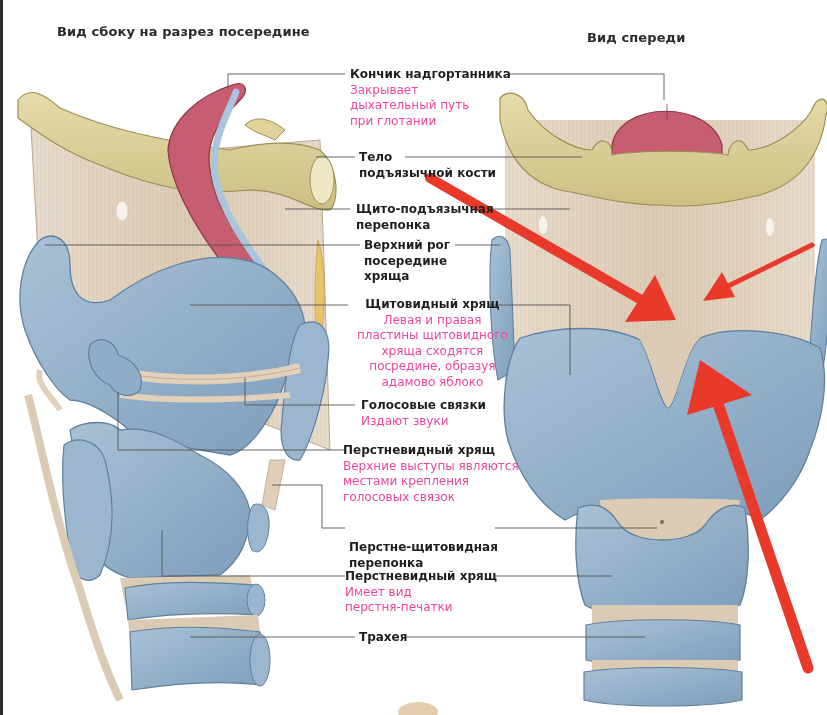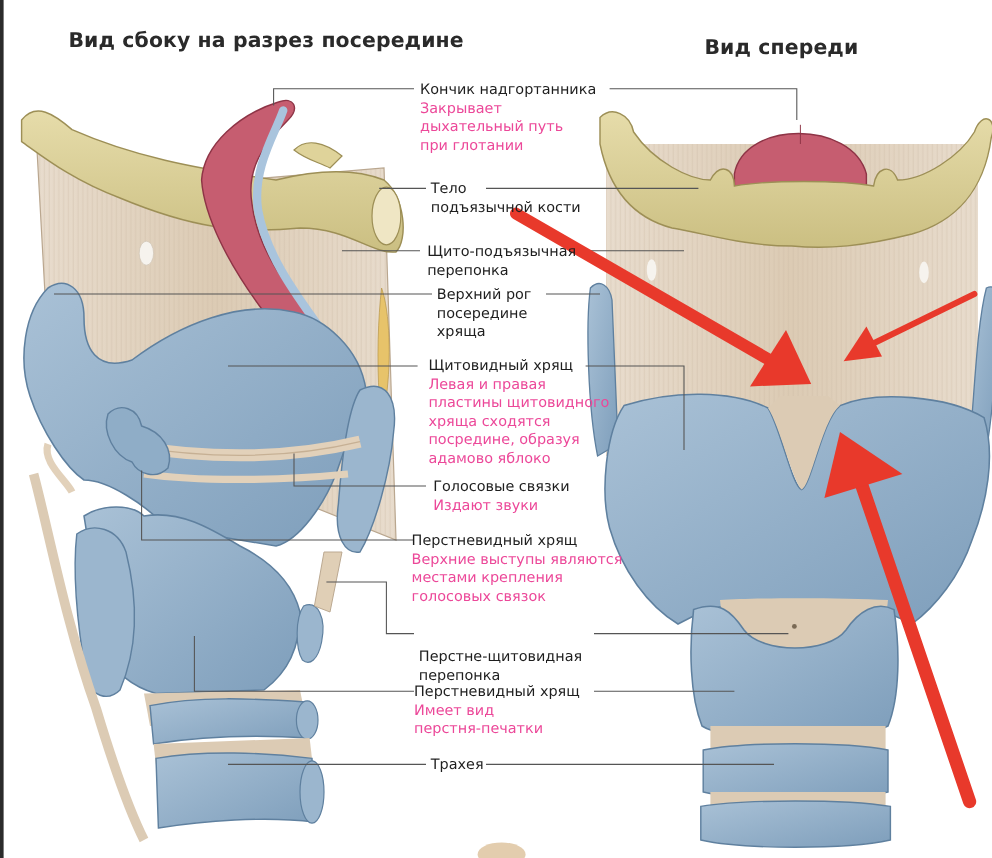--- a/index.html
+++ b/index.html
@@ -1,22 +1,22 @@
 <!DOCTYPE html>
 <html><head>
 <meta charset="utf-8">
 <style>
   html, body { margin: 0; padding: 0; background: #ffffff; }
   body { width: 827px; height: 715px; position: relative; overflow: hidden;
          font-family: "DejaVu Sans", "Liberation Sans", sans-serif; color: #222; }
   .frame-left { position: absolute; left: 0; top: 0; width: 3px; height: 715px; background: #2b2b2b; }
-  .title { position: absolute; font-weight: bold; font-size: 17px; color: #2a2a2a; letter-spacing: 0.1px; }
+  .title { position: absolute; font-weight: bold; font-size: 13px; color: #2a2a2a; letter-spacing: 0.1px; }
   svg.art { position: absolute; left: 0; top: 0; }
   .label { position: absolute; font-size: 12px; line-height: 15.5px; }
-  .label .h { font-weight: normal; color: #1e1e1e; display: block; }
+  .label .h { font-weight: bold; color: #1e1e1e; display: block; }
   .label .d { color: #ec4899; display: block; font-weight: normal; }
 </style>
 </head>
 <body>
 
 <div class="frame-left"></div>
 
 <div class="title" style="left:57px; top:24px;">Вид сбоку на разрез посередине</div>
 <div class="title" style="left:587px; top:30px;">Вид спереди</div>
 
@@ -180,21 +180,21 @@
   <span class="h">Щито-подъязычная</span>
   <span class="h">перепонка</span>
 </div>
 
 <div class="label" style="left:364px; top:238px;">
   <span class="h">Верхний рог</span>
   <span class="h">посередине</span>
   <span class="h">хряща</span>
 </div>
 
-<div class="label" style="left:357px; top:297px;">
+<div class="label" style="left:357px; top:297px;text-align:center;">
   <span class="h">Щитовидный хрящ</span>
   <span class="d">Левая и правая</span>
   <span class="d">пластины щитовидного</span>
   <span class="d">хряща сходятся</span>
   <span class="d">посредине, образуя</span>
   <span class="d">адамово яблоко</span>
 </div>
 
 <div class="label" style="left:361px; top:398px;">
   <span class="h">Голосовые связки</span>

